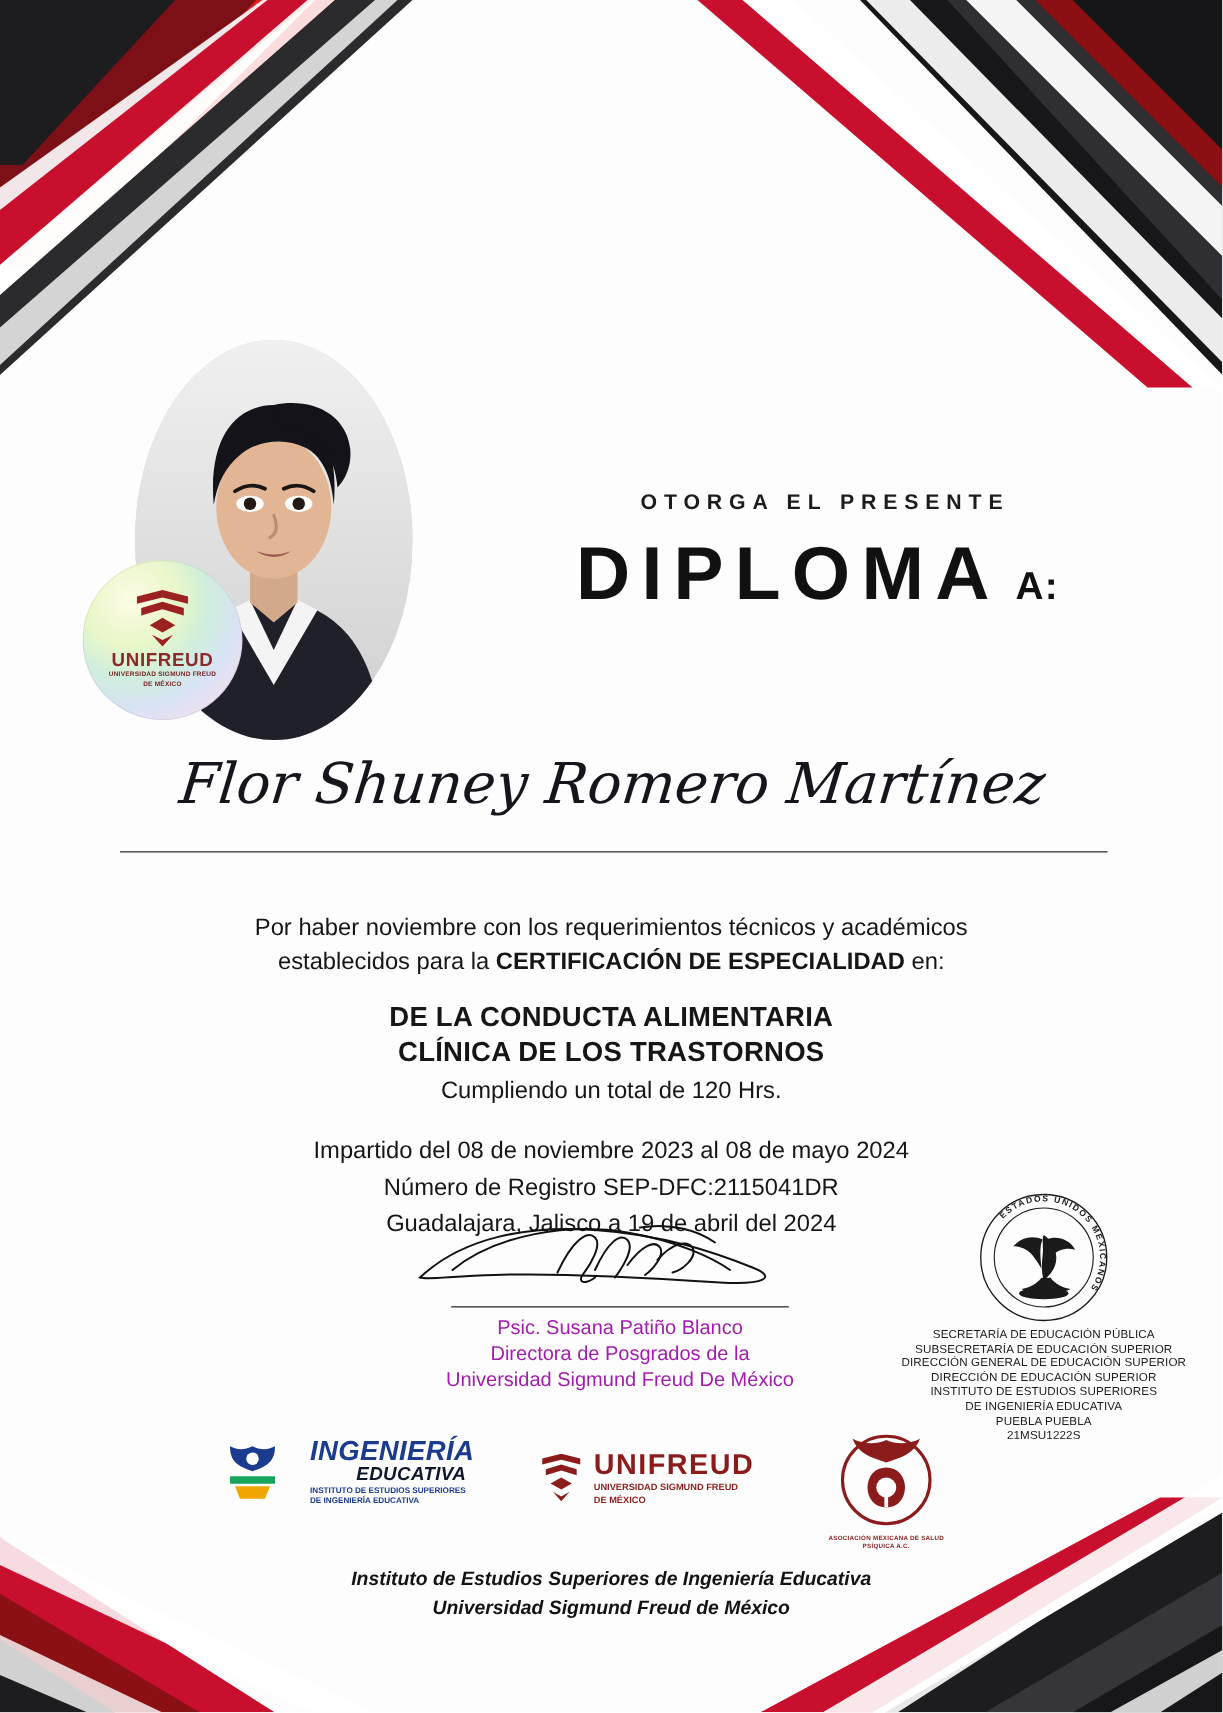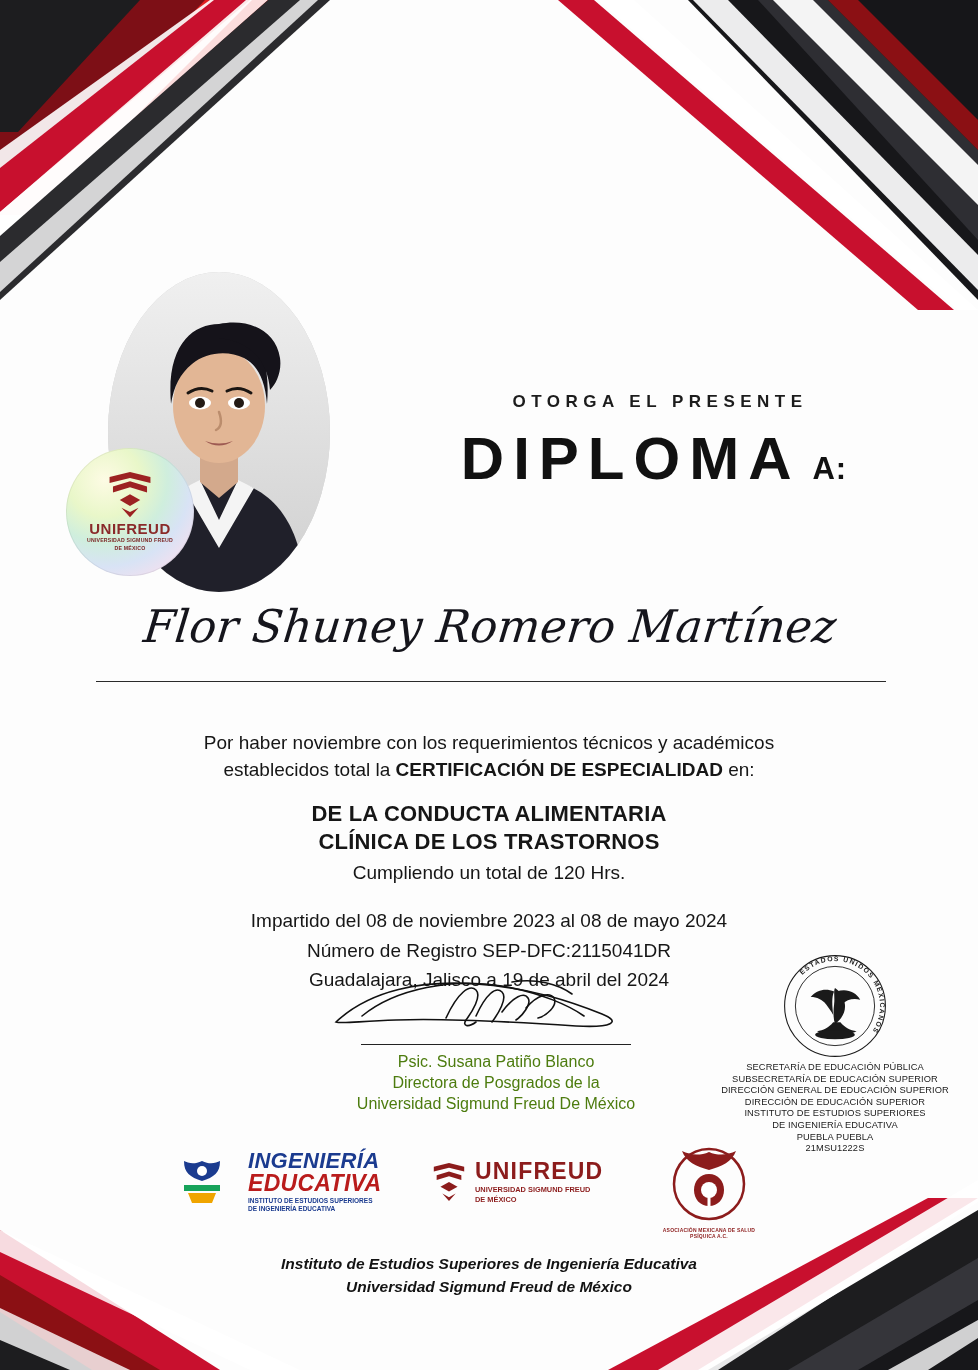--- a/index.html
+++ b/index.html
@@ -184,21 +184,21 @@
   .sign-svg { height: 70px; width: 340px; }
   .sign-line {
     width: 270px;
     height: 1px;
     background: #222;
     margin: 2px auto 6px auto;
   }
   .sign-name {
     font-size: 16px;
     line-height: 1.32;
-    color: #4d7c0f;
+    color: #a21caf;
   }
 
   
   .sep-stamp {
     position: absolute;
     left: 720px;
     top: 952px;
     width: 230px;
     text-align: center;
   }
@@ -227,22 +227,22 @@
     align-items: center;
     gap: 24px;
   }
   .logo-ie .mark { width: 44px; height: 46px; }
   .logo-ie .txt { line-height: 1; }
   .logo-ie .t1 {
     font-size: 22px; font-weight: bold; font-style: italic;
     color: #1b3b8f; letter-spacing: 0.3px;
   }
   .logo-ie .t2 {
-    font-size: 23px; font-weight: bold; font-style: italic;
-    color: #b91c1c; letter-spacing: 0.3px;
+    font-size: 15px; font-weight: bold; font-style: italic;
+    color: #0f172a; letter-spacing: 0.3px; margin-left: 37px;
   }
   .logo-ie .t3 {
     font-size: 6.5px; font-weight: bold; color: #1b3b8f;
     margin-top: 2px; line-height: 1.3;
   }
 
   .logo-uf {
     position: absolute;
     left: 250px; top: 14px;
     display: flex;
@@ -390,21 +390,21 @@
 
   <div class="diploma-row">
     <span class="diploma-word">DIPLOMA</span><span class="diploma-a">A:</span>
   </div>
 
   <div class="recipient">Flor Shuney Romero Martínez</div>
   <div class="recipient-rule"></div>
 
   <div class="body-block">
     <div class="intro-line">Por haber noviembre con los requerimientos técnicos y académicos</div>
-    <div class="intro-line"><span>establecidos total la </span><b>CERTIFICACIÓN DE ESPECIALIDAD</b><span> en:</span></div>
+    <div class="intro-line"><span>establecidos para la </span><b>CERTIFICACIÓN DE ESPECIALIDAD</b><span> en:</span></div>
 
     <div class="course">
       <div>DE LA CONDUCTA ALIMENTARIA</div>
       <div>CLÍNICA DE LOS TRASTORNOS</div>
     </div>
     <div class="hours">Cumpliendo un total de 120 Hrs.</div>
 
     <div class="detail">
       <div>Impartido del 08 de noviembre 2023 al 08 de mayo 2024</div>
       <div>Número de Registro SEP-DFC:2115041DR</div>

